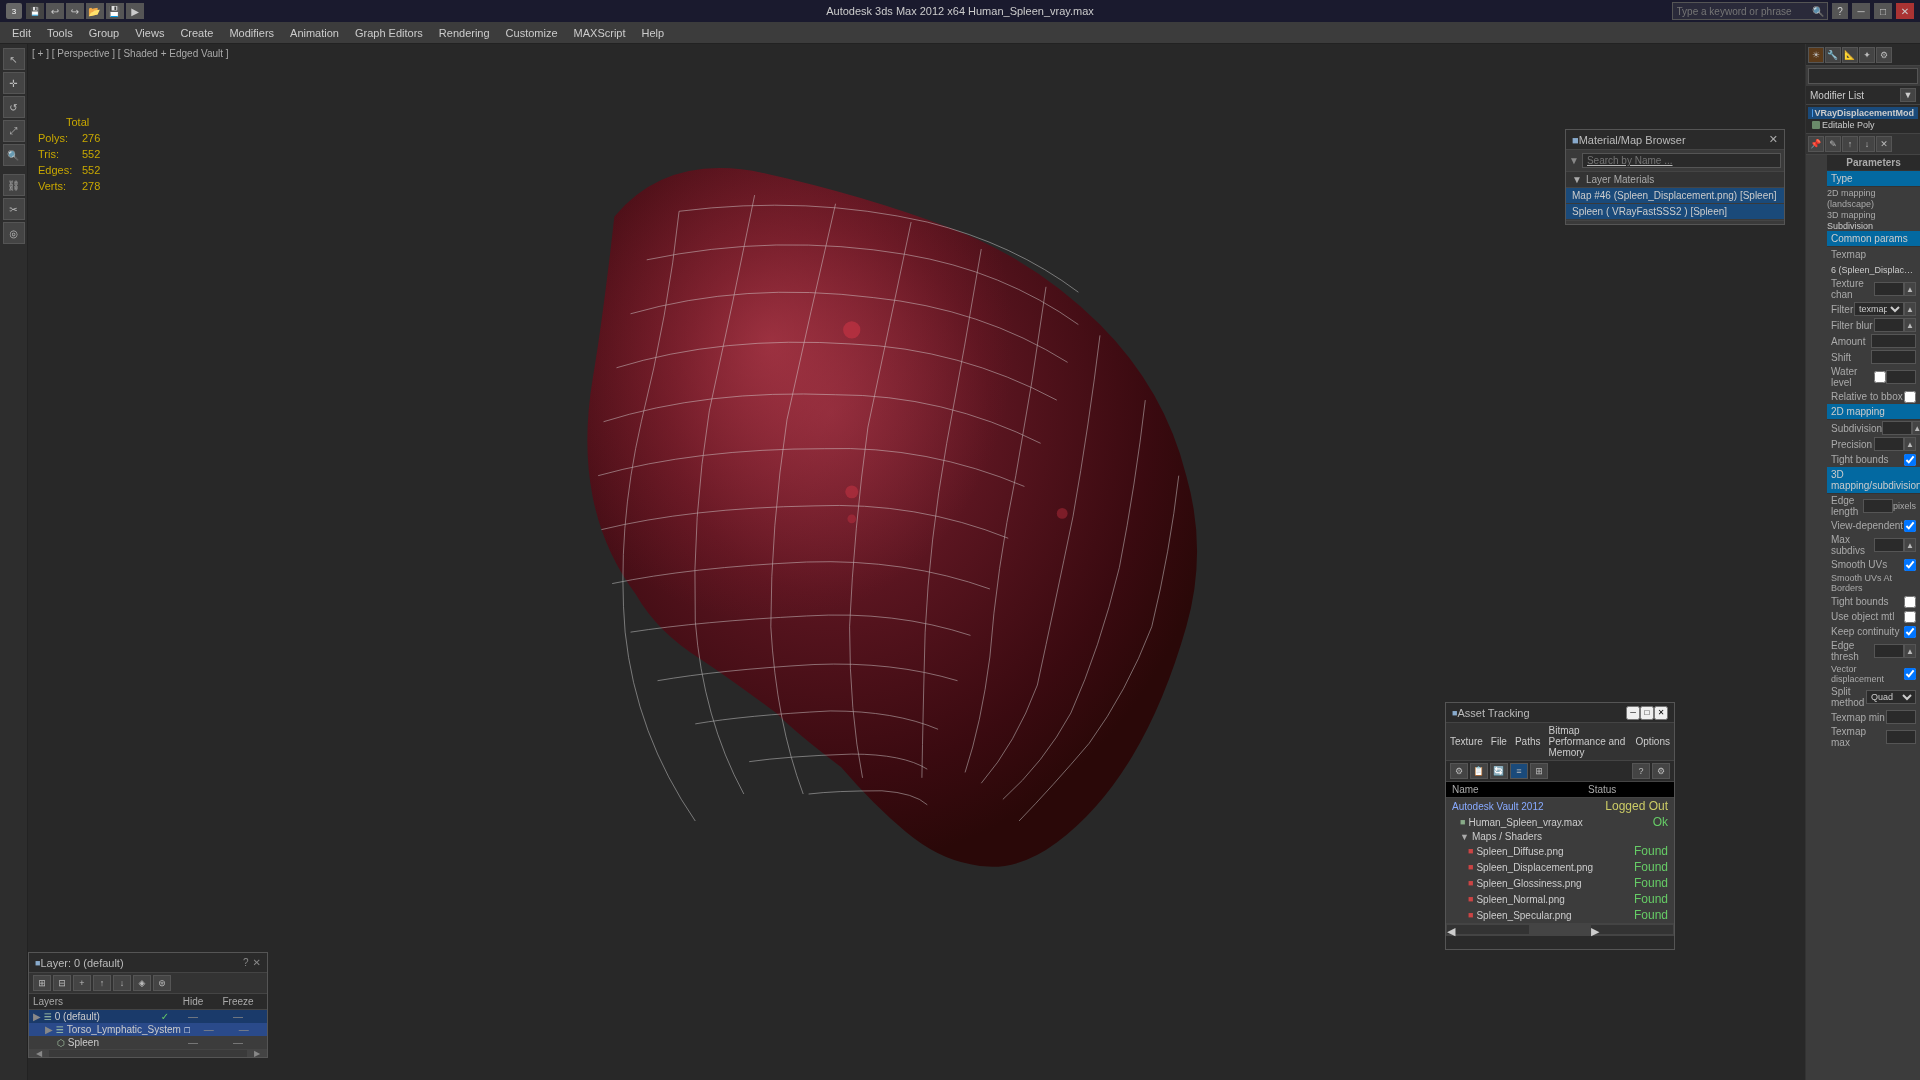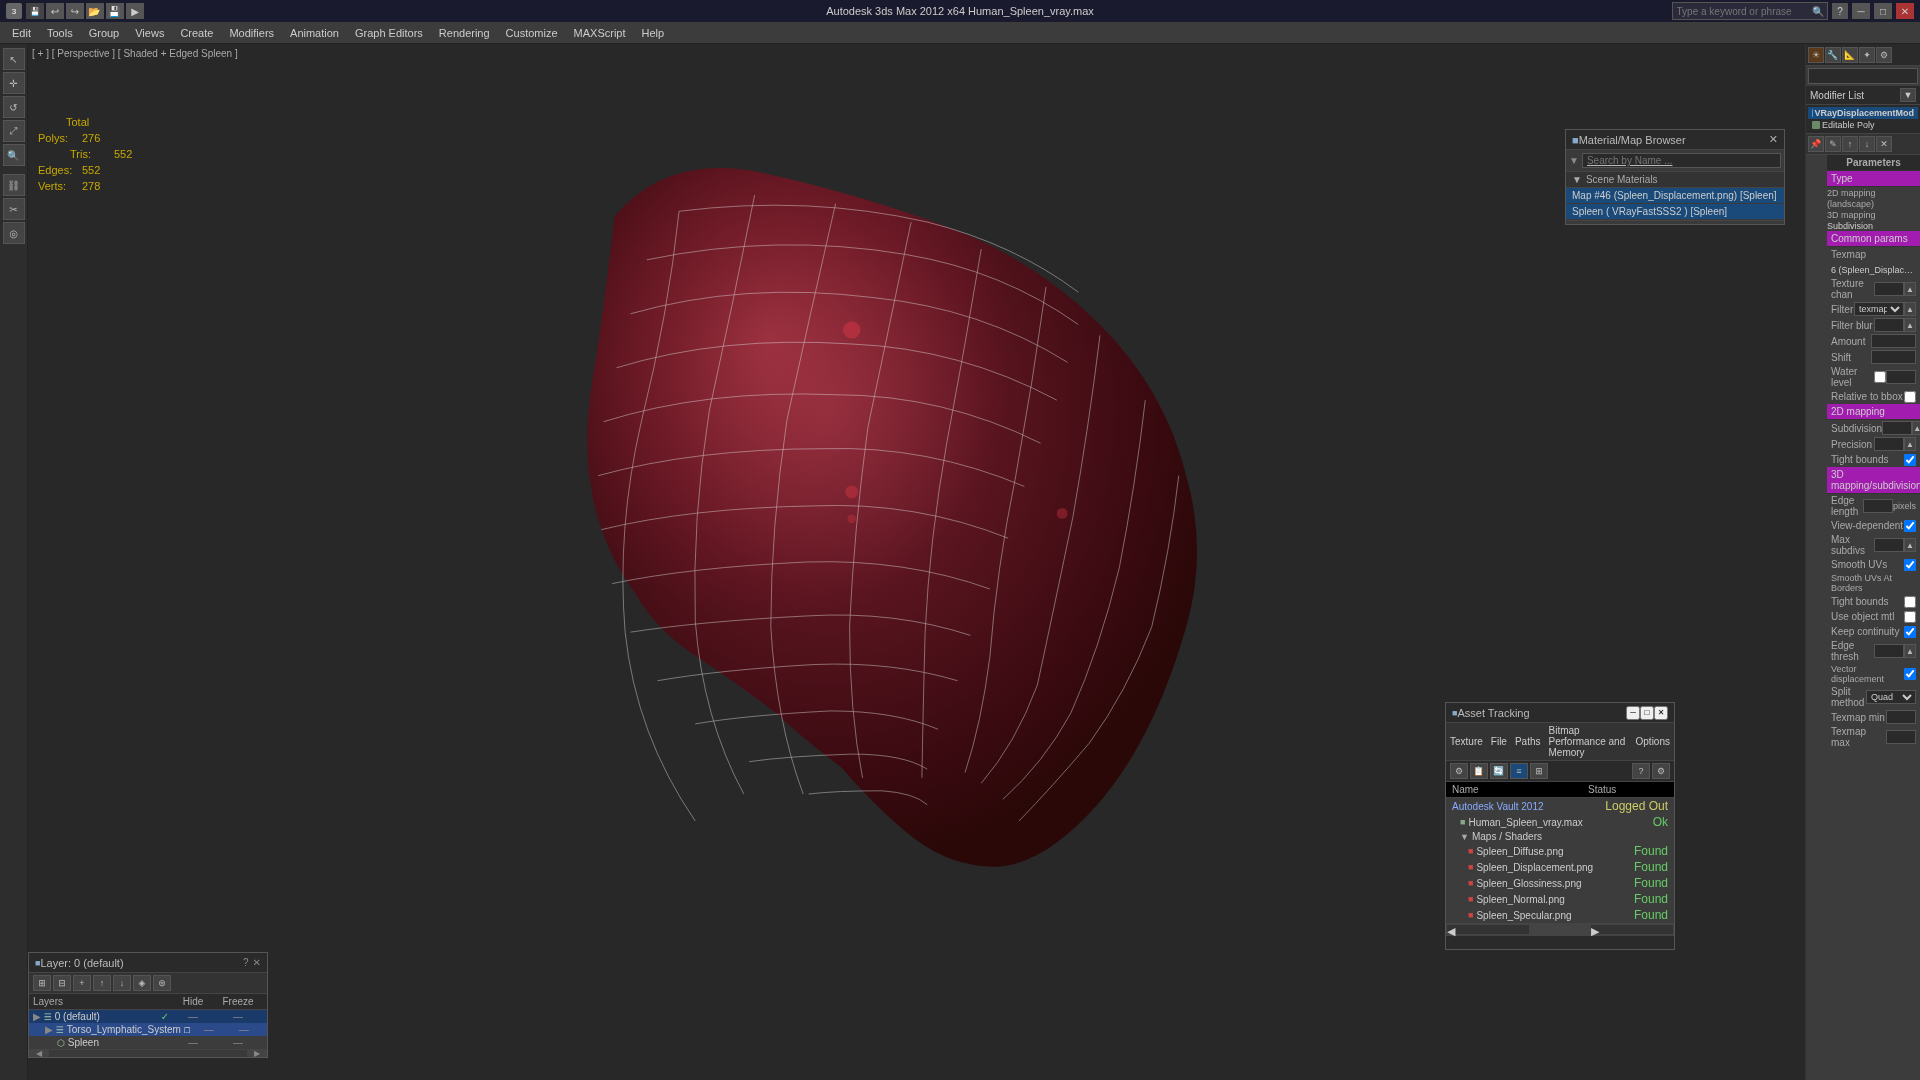--- a/index.html
+++ b/index.html
@@ -75,21 +75,21 @@
     #far-right .object-name-field { background: #2a2a2a; border: 1px solid #555; color: #ccc; font-size: 11px; width: calc(100% - 4px); margin: 2px; padding: 1px 4px; }
     #far-right .modifier-list-label { display: flex; align-items: center; justify-content: space-between; padding: 2px 4px; background: #2a2a2a; border-bottom: 1px solid #444; font-size: 10px; }
     #far-right .mod-item { padding: 1px 4px; font-size: 10px; cursor: pointer; display: flex; align-items: center; gap: 2px; }
     #far-right .mod-item .color-dot { width: 8px; height: 8px; background: #4a9ae8; border-radius: 1px; }
     #far-right .mod-item .color-dot2 { width: 8px; height: 8px; background: #6a8a6a; border-radius: 1px; }
     #far-right .mod-item.selected { background: #1a4a7a; }
     #far-right .ti-btn { width: 16px; height: 16px; background: #444; border: 1px solid #555; color: #bbb; font-size: 9px; cursor: pointer; display: flex; align-items: center; justify-content: center; }
 
     
     #params-content { flex: 1; overflow-y: auto; font-size: 10px; padding-left: 21px; }
-    .params-section-header { background: #a21caf; padding: 2px 4px; font-size: 10px; color: #ccc; border-bottom: 1px solid #333; display: flex; align-items: center; gap: 4px; }
+    .params-section-header { background: #0369a1; padding: 2px 4px; font-size: 10px; color: #ccc; border-bottom: 1px solid #333; display: flex; align-items: center; gap: 4px; }
     .params-row { display: flex; align-items: center; padding: 1px 4px; min-height: 15px; }
     .params-label { color: #aaa; font-size: 10px; flex: 1; }
     .params-input { background: #2a2a2a; border: 1px solid #555; color: #ccc; font-size: 10px; width: 45px; padding: 0 2px; height: 14px; }
     .params-input-sm { background: #2a2a2a; border: 1px solid #555; color: #ccc; font-size: 10px; width: 30px; padding: 0 2px; height: 14px; }
     .params-checkbox { width: 12px; height: 12px; }
     .params-dropdown { background: #2a2a2a; border: 1px solid #555; color: #ccc; font-size: 9px; width: 50px; height: 14px; }
     .spin-btn { background: #444; border: 1px solid #555; color: #bbb; font-size: 8px; width: 12px; height: 14px; cursor: pointer; display: inline-flex; align-items: center; justify-content: center; }
 
     
     svg#spleen-svg { width: 100%; height: 100%; }
@@ -145,33 +145,33 @@
     <div class="tool-btn">↺</div>
     <div class="tool-btn">⤢</div>
     <div class="tool-btn">🔍</div>
     <div style="height:4px;"></div>
     <div class="tool-btn">⛓</div>
     <div class="tool-btn">✂</div>
     <div class="tool-btn">◎</div>
   </div>
 
   <div id="main-viewport" style="flex:1;position:relative;background:#282828;overflow:hidden;">
-    <div id="viewport-label">[ + ] [ Perspective ] [ Shaded + Edged Spleen ]</div>
+    <div id="viewport-label">[ + ] [ Perspective ] [ Shaded + Edged Vault ]</div>
 
     
     <div id="stats-panel">
       <div class="stat-row">
         <span style="color:#c8a800;margin-left:28px;">Total</span>
       </div>
       <div class="stat-row">
         <span style="color:#c8a800;min-width:36px;">Polys:</span>
         <span style="color:#c8a800;">276</span>
       </div>
       <div class="stat-row">
-        <span style="color:#c8a800;min-width:36px;margin-left:32px;">Tris:</span>
+        <span style="color:#c8a800;min-width:36px;">Tris:</span>
         <span style="color:#c8a800;">552</span>
       </div>
       <div class="stat-row">
         <span style="color:#c8a800;min-width:36px;">Edges:</span>
         <span style="color:#c8a800;">552</span>
       </div>
       <div class="stat-row">
         <span style="color:#c8a800;min-width:36px;">Verts:</span>
         <span style="color:#c8a800;">278</span>
       </div>
@@ -235,21 +235,21 @@
         <span>Material/Map Browser</span>
         <span style="flex:1;"></span>
         <span class="close-btn">✕</span>
       </div>
       <div class="search-row">
         <span style="color:#888;font-size:10px;padding-right:3px;">▼</span>
         <input type="text" style="flex: 1 1 0%; background: rgb(42, 42, 42); border: 1px solid rgb(85, 85, 85); color: rgb(187, 187, 187); font-size: 10px; padding: 1px 4px; outline: none; text-decoration: underline;" placeholder="Search by Name ...">
       </div>
       <div class="section-header">
         <span>▼</span>
-        <span>Scene Materials</span>
+        <span>Layer Materials</span>
       </div>
       <div class="mat-item selected">
         <span>Map #46 (Spleen_Displacement.png) [Spleen]</span>
       </div>
       <div class="mat-item selected">
         <span>Spleen ( VRayFastSSS2 ) [Spleen]</span>
       </div>
       <div style="height:4px;background:#3a3a3a;border-top:1px solid #444;"></div>
     </div>
 

